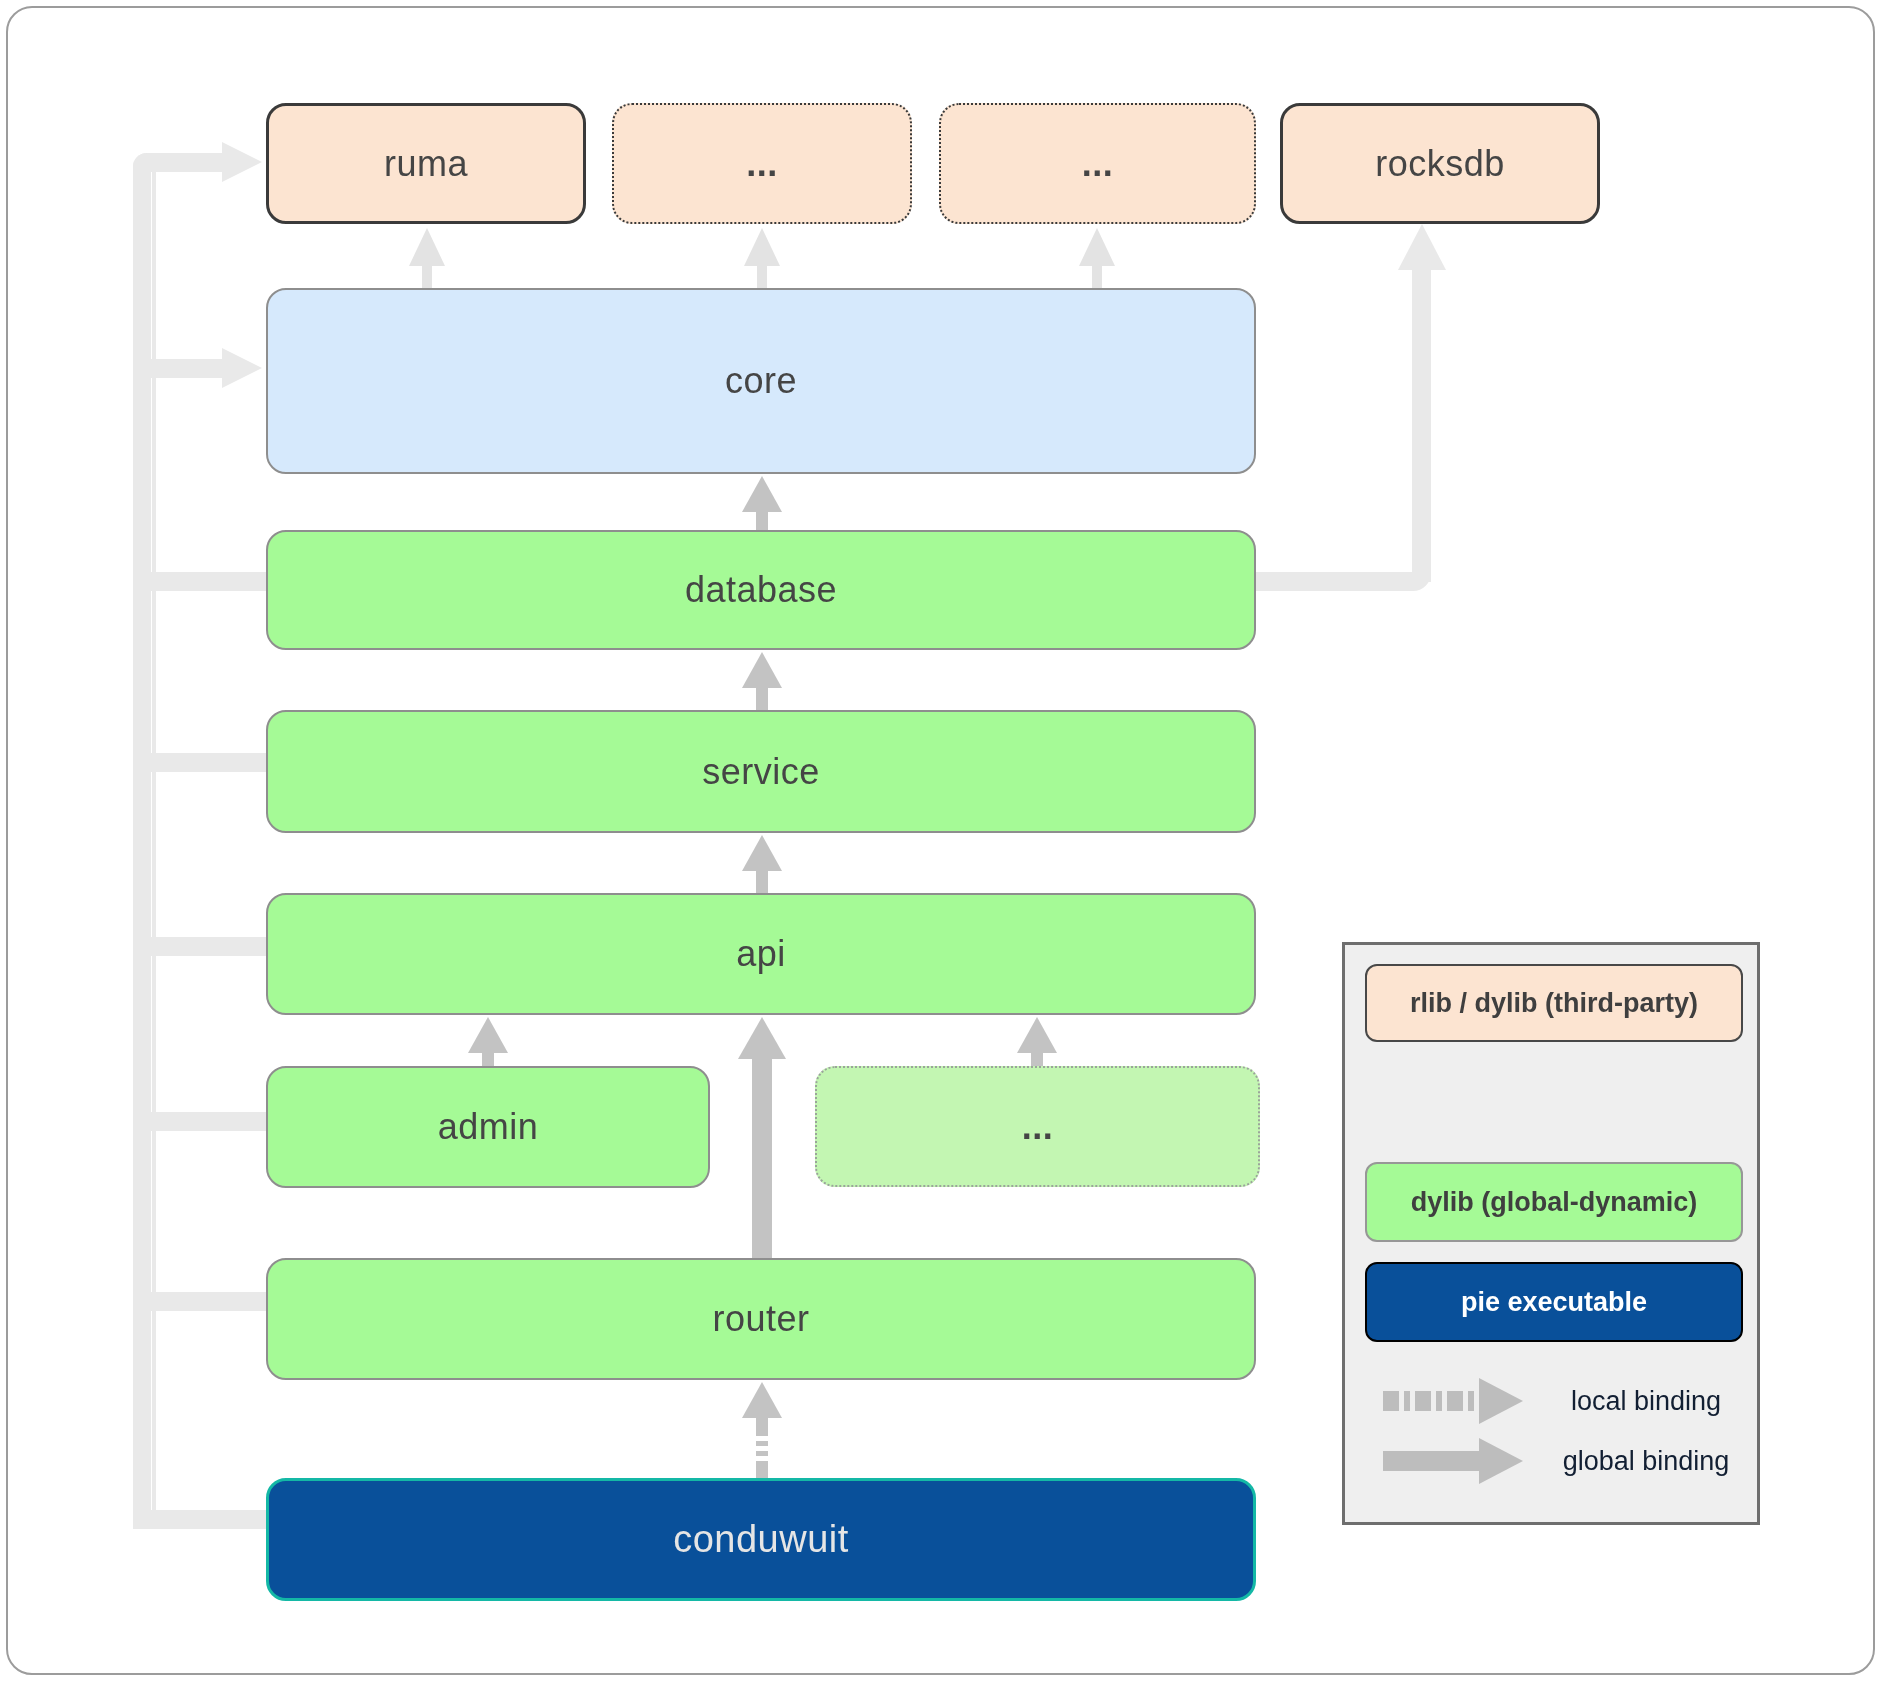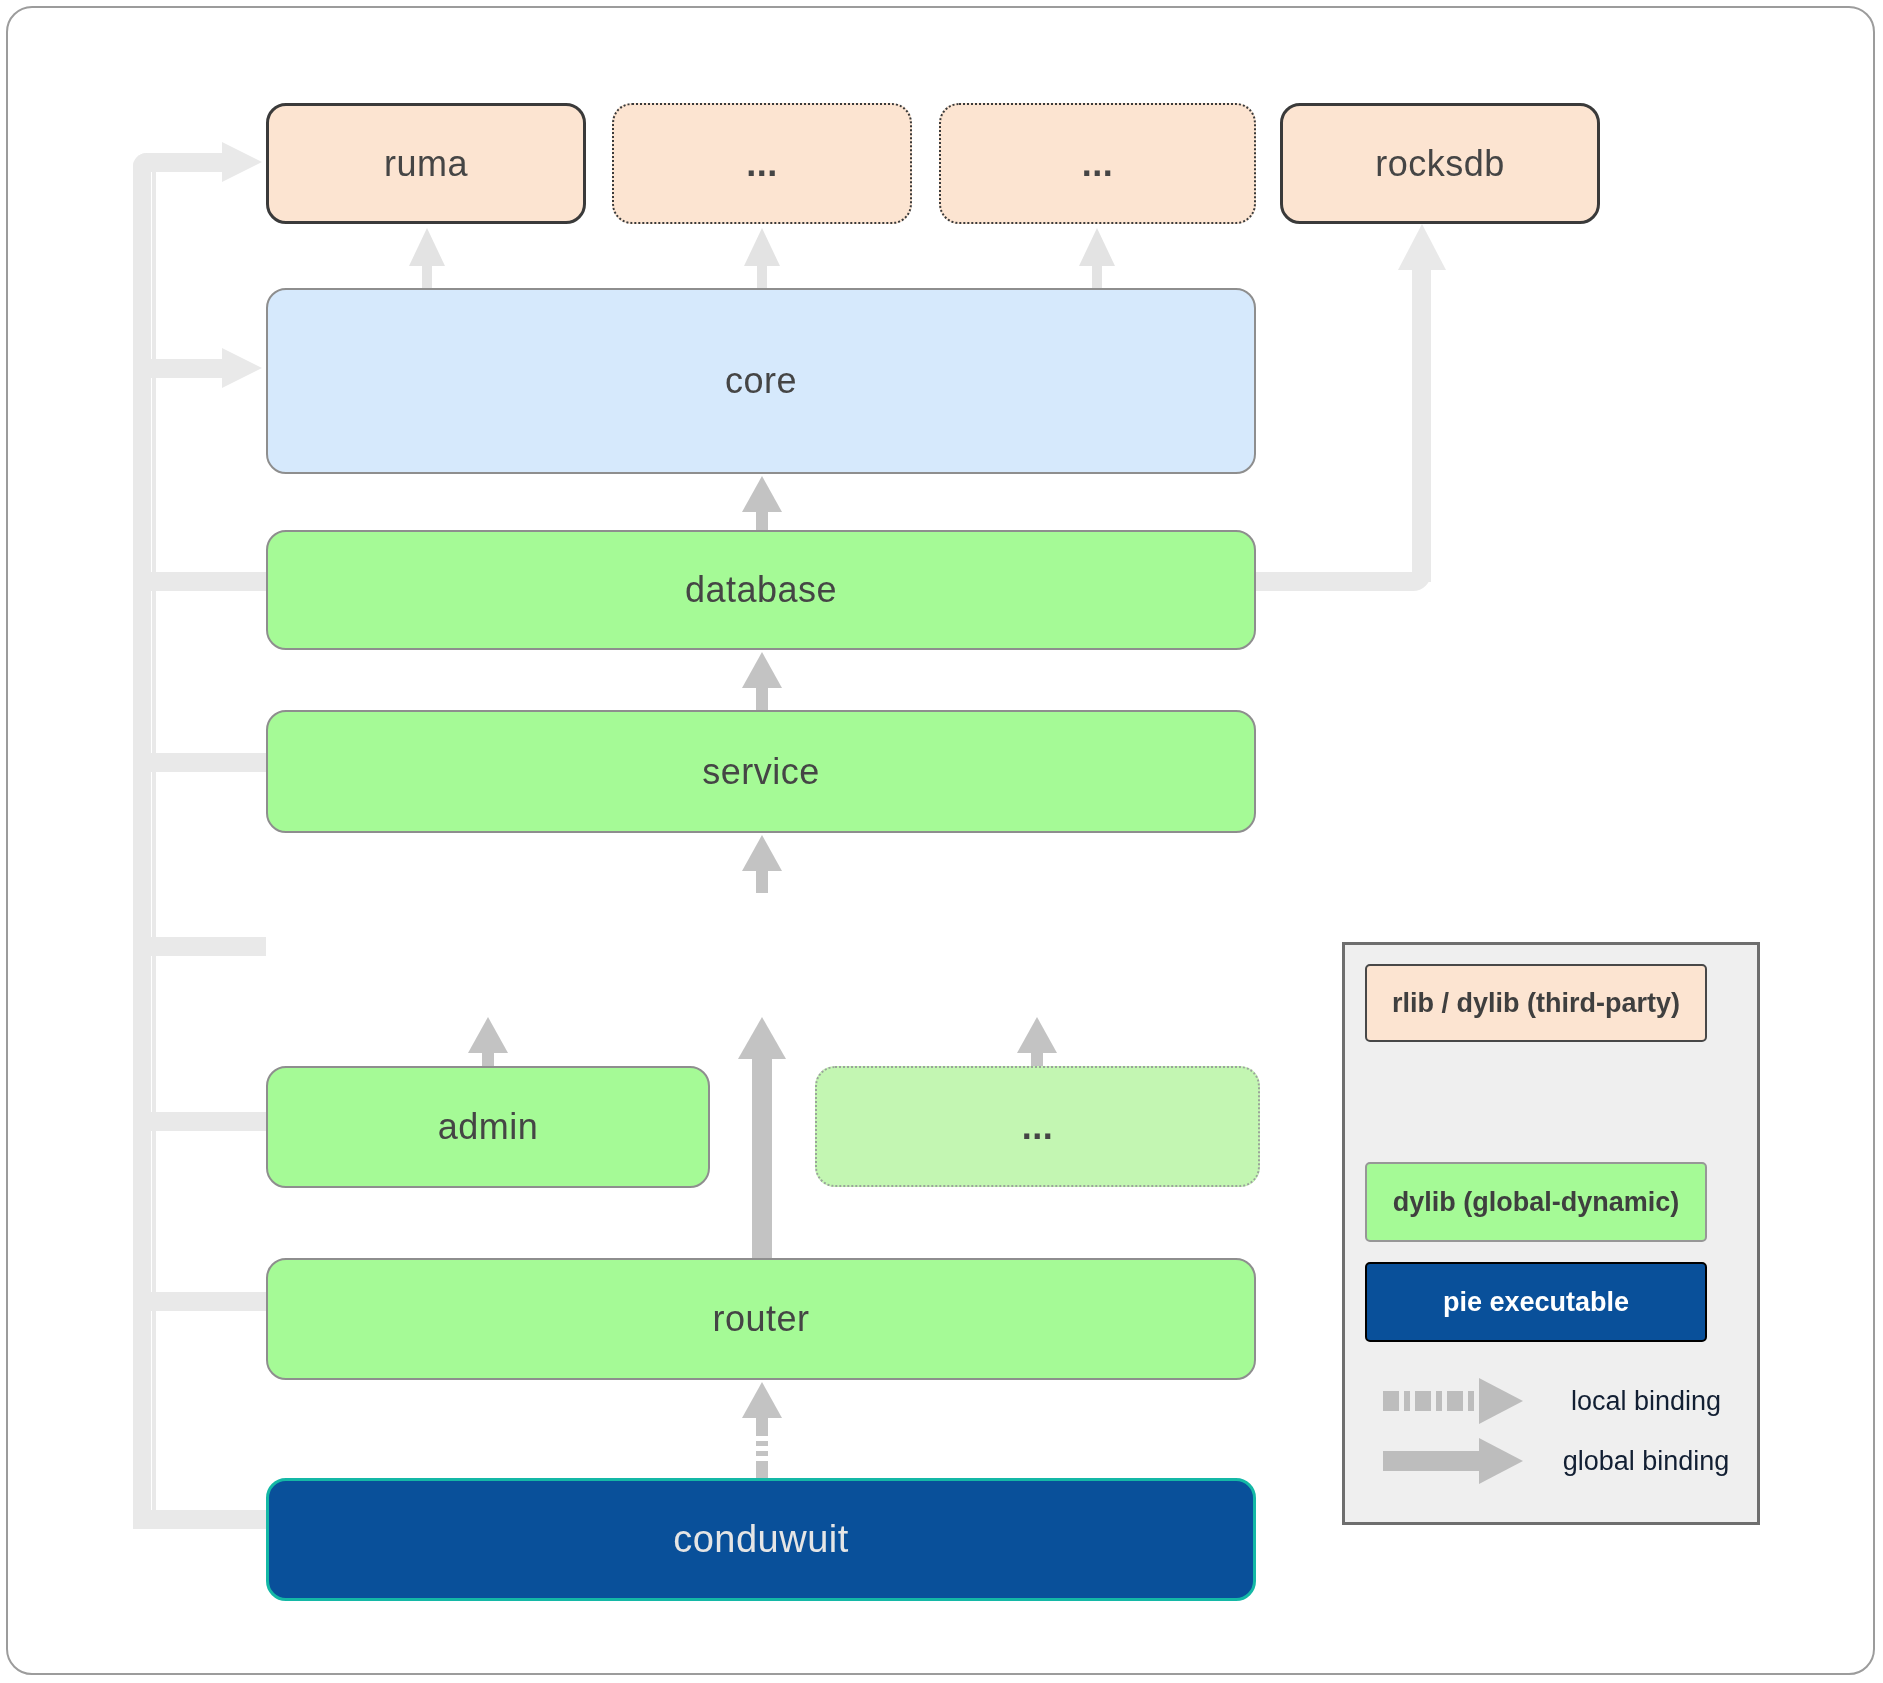--- a/index.html
+++ b/index.html
@@ -83,22 +83,22 @@
   .arm-db     {left:140px;top:572px;width:126px;height:19px;}
   .arm-svc    {left:140px;top:753px;width:126px;height:19px;}
   .arm-api    {left:140px;top:937px;width:126px;height:19px;}
   .arm-adm    {left:140px;top:1112px;width:126px;height:19px;}
   .arm-rtr    {left:140px;top:1292px;width:126px;height:19px;}
   .arm-cnd    {left:140px;top:1510px;width:126px;height:19px;}
 
   
   .legend{position:absolute;left:1342px;top:942px;width:418px;height:583px;
           background:#efefef;border:3px solid #6e6e6e;box-sizing:border-box;}
-  .litem{position:absolute;left:20px;width:342px;display:flex;align-items:center;
-         justify-content:center;box-sizing:border-box;border-radius:5px;
+  .litem{position:absolute;left:20px;width:378px;display:flex;align-items:center;
+         justify-content:center;box-sizing:border-box;border-radius:12px;
          font-size:27px;font-weight:600;color:#3f3f3f;}
   .li-0{top:19px;height:78px;background:#fce4d1;border:2.5px solid #484848;}
   .li-1{top:118px;height:78px;background:#d6e9fc;border:2px solid #979797;}
   .li-2{top:217px;height:80px;background:#a5fa96;border:2px solid #979797;}
   .li-3{top:317px;height:80px;background:#09509a;border:2.5px solid #000;color:#fff;}
   .lb-arrow-shaft{position:absolute;left:38px;width:98px;height:20px;background:#bdbdbd;}
   .lb-arrow-head{position:absolute;left:134px;width:44px;height:46px;background:#bdbdbd;
                  clip-path:polygon(0 0,100% 50%,0 100%);}
   .lb-local-shaft{top:446px;background:repeating-linear-gradient(90deg,
       #bdbdbd 0 16px,transparent 16px 21px,#bdbdbd 21px 27px,transparent 27px 32px);}
@@ -156,20 +156,21 @@
   <div class="seg grayA tri-up a-cnd-rtr-h"></div>
   <div class="seg a-cnd-rtr-s"></div>
 
   <div class="node peach n-ruma">ruma</div>
   <div class="node peach-dotted n-dots1">...</div>
   <div class="node peach-dotted n-dots2">...</div>
   <div class="node peach n-rocksdb">rocksdb</div>
   <div class="node blue n-core">core</div>
   <div class="node green n-database">database</div>
   <div class="node green n-service">service</div>
+  <div class="node green n-api">api</div>
   <div class="node green n-admin">admin</div>
   <div class="node green-light n-dotsmid">...</div>
   <div class="node green n-router">router</div>
   <div class="node navy n-conduwuit">conduwuit</div>
 
   <div class="legend">
     <div class="litem li-0">rlib / dylib (third-party)</div>
     <div class="litem li-3">pie executable</div>
     <div class="litem li-2">dylib (global-dynamic)</div>
 

